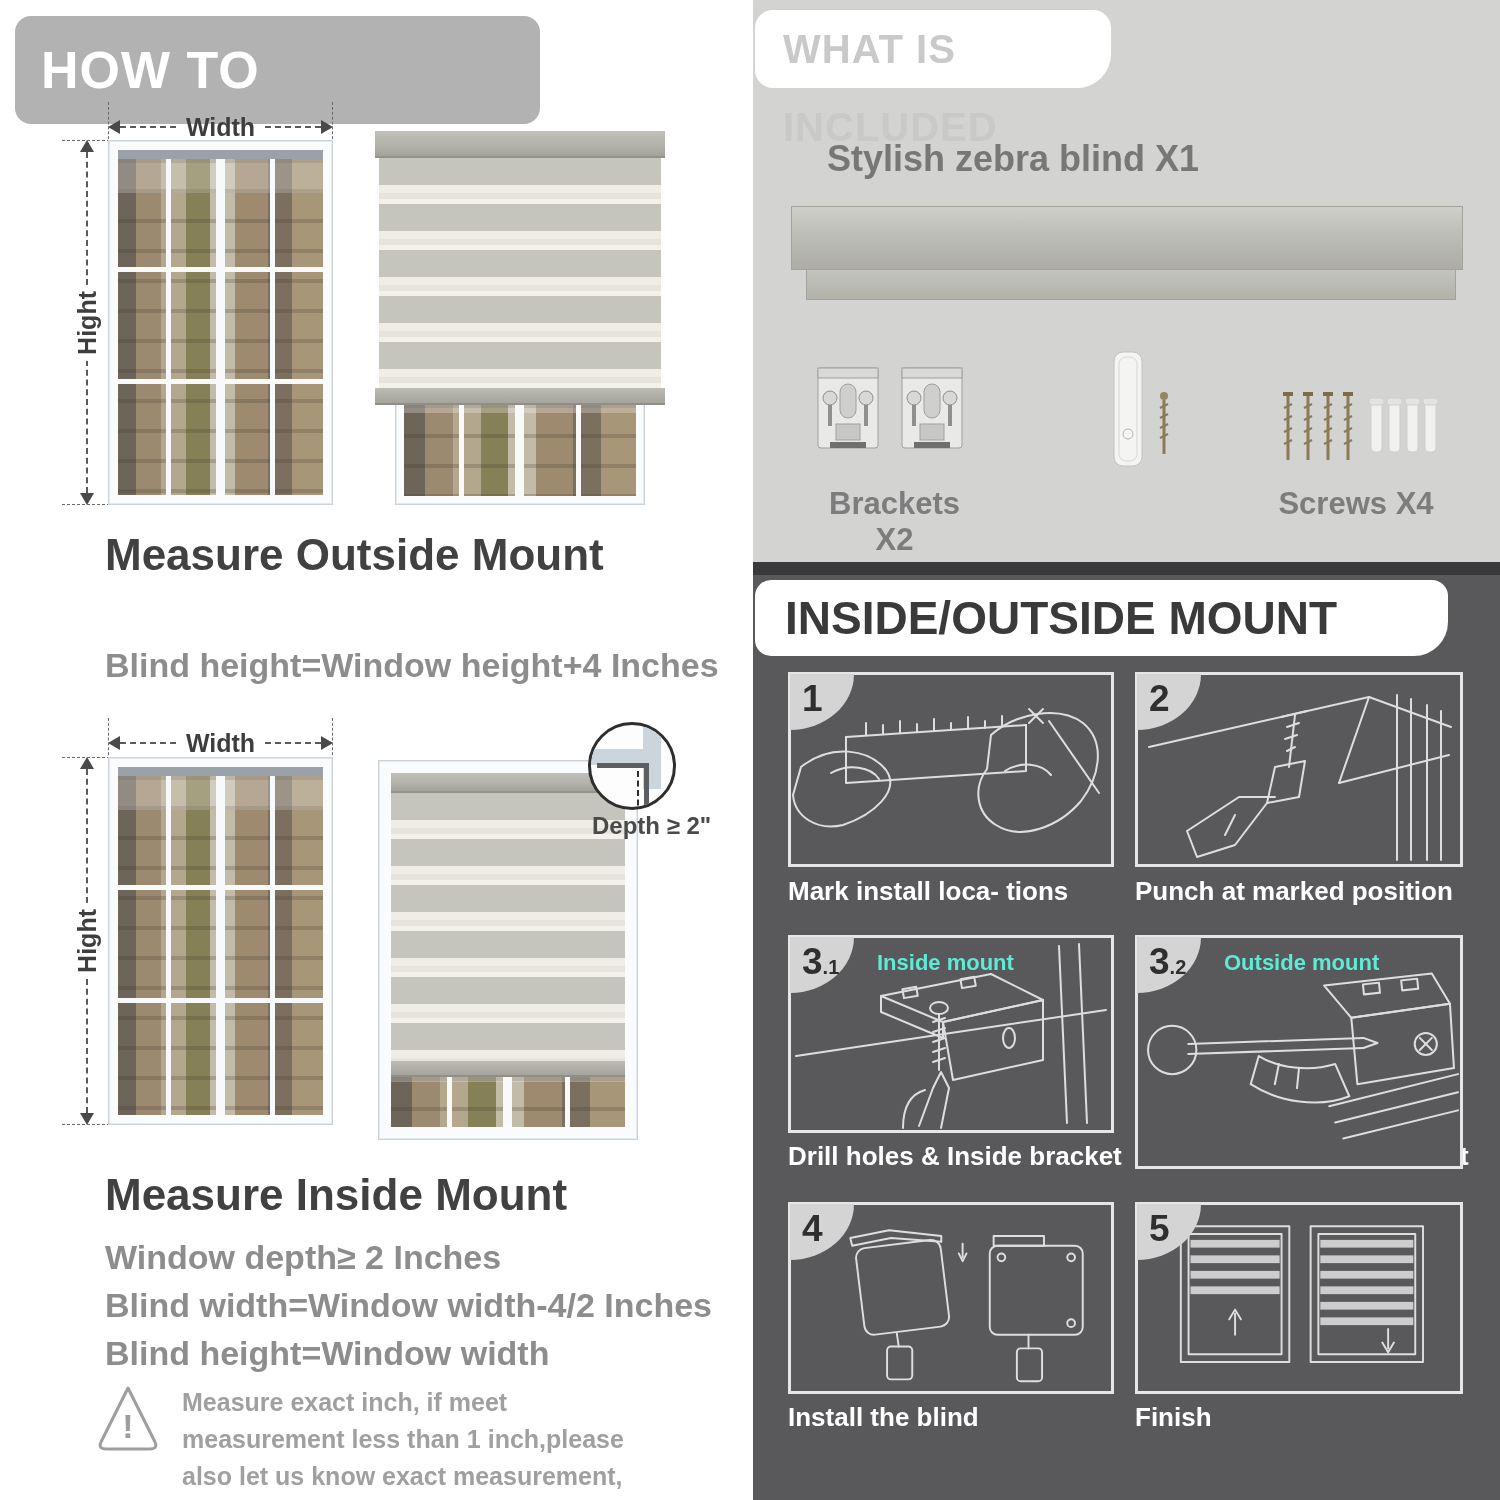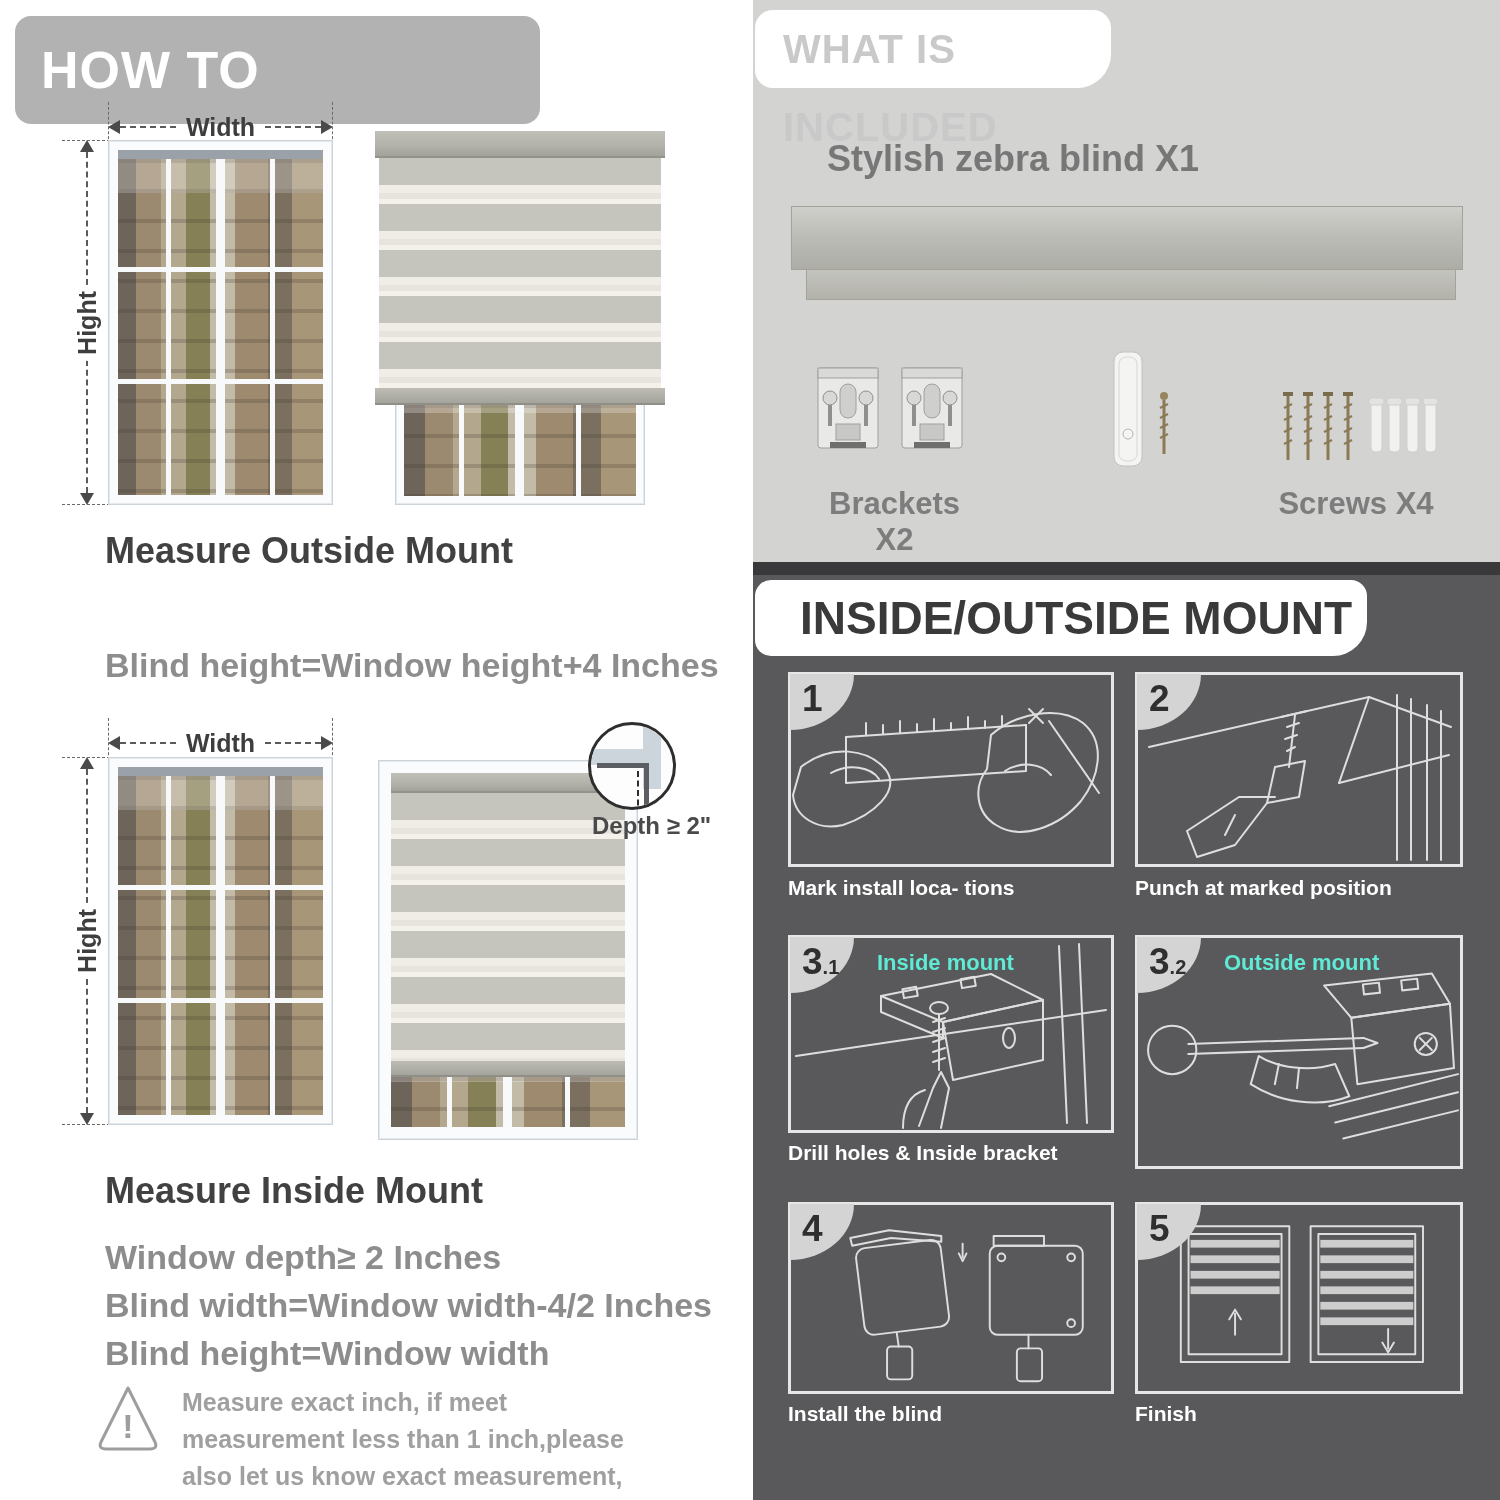--- a/index.html
+++ b/index.html
@@ -5,21 +5,21 @@
   * { box-sizing: border-box; margin: 0; padding: 0; }
   html,body { width:1500px; height:1500px; }
   body { font-family: "Liberation Sans", sans-serif; background:#ffffff; position:relative; }
   .canvas { position:absolute; left:0; top:0; width:1500px; height:1500px; overflow:hidden; background:#fff; }
   .abs { position:absolute; }
 
   
   .header-box { left:15px; top:16px; width:525px; height:108px; background:#b2b2b2; border-radius:16px;
     color:#ffffff; font-size:52px; font-weight:bold; line-height:108px; padding-left:26px; letter-spacing:1px; }
 
-  .h2 { color:#414141; font-size:36px; font-weight:bold; }
+  .h2 { color:#414141; font-size:44px; font-weight:bold; }
   .gray-line { color:#8d8d8d; font-size:34px; font-weight:bold; }
 
   
   .w-arrow { display:flex; align-items:center; height:30px; }
   .w-arrow .dash { flex:1; border-top:2px dashed #5a5a5a; }
   .w-arrow .lbl { padding:0 10px; font-size:25px; font-weight:bold; color:#3e3e3e; }
   .tri-l { width:0;height:0;border-top:7px solid transparent;border-bottom:7px solid transparent;border-right:12px solid #4a4a4a; }
   .tri-r { width:0;height:0;border-top:7px solid transparent;border-bottom:7px solid transparent;border-left:12px solid #4a4a4a; }
   .v-arrow { display:flex; flex-direction:column; align-items:center; width:34px; }
   .v-arrow .dash { flex:1; border-left:2px dashed #5a5a5a; }
@@ -62,31 +62,31 @@
     line-height:78px; padding-left:28px; letter-spacing:1px; }
   .blind-title { left:763px; top:138px; width:500px; text-align:center; color:#777777; font-size:36px; font-weight:bold; }
   .headrail-main { left:791px; top:206px; width:672px; height:64px;
     background:linear-gradient(180deg,#cfcfcb 0%,#bdbdb7 45%,#adada6 100%); border:1px solid #a3a39c; }
   .headrail-lip { left:806px; top:270px; width:650px; height:30px;
     background:linear-gradient(180deg,#c4c4be 0%,#b2b2ab 100%); border:1px solid #a3a39c; border-top:none; }
   .comp-label { color:#7d7d7d; font-size:31px; font-weight:bold; text-align:center; }
 
   .dark-strip { left:753px; top:562px; width:747px; height:13px; background:#39393b; }
   .mount-panel { left:753px; top:575px; width:747px; height:925px; background:#59595b; }
-  .mount-box { left:755px; top:580px; width:612px; height:76px; background:#ffffff;
+  .mount-box { left:755px; top:580px; width:693px; height:76px; background:#ffffff;
     border-radius:16px; border-bottom-right-radius:34px; color:#3a3a3a; font-size:46px; font-weight:bold;
-    line-height:76px; padding-left:30px;text-align:center; }
+    line-height:76px; padding-left:30px; }
 
   .step-panel { border:3px solid #e6e6e6; background:#59595b; z-index:2; }
   .badge { position:absolute; left:-1px; top:-1px; width:64px; height:56px; background:#d4d4d4;
     border-bottom-right-radius:100% 100%; color:#2f2f2f; padding:4px 0 0 12px; z-index:3; }
   .badge .main { font-size:37px; font-weight:bold; }
   .badge .sub { font-size:20px; font-weight:bold; }
   .step-title { position:absolute; left:86px; top:12px; color:#5eead4; font-size:22px; font-weight:bold; z-index:3; }
-  .caption { color:#ffffff; font-size:21px; font-weight:bold; }
+  .caption { color:#ffffff; font-size:26px; font-weight:bold; }
   .art { position:absolute; left:0; top:0; width:100%; height:100%; }
   .art path, .art line, .art polyline, .art rect.o, .art circle.o, .art ellipse.o
     { stroke:#dedede; stroke-width:2; fill:none; stroke-linecap:round; stroke-linejoin:round; }
 </style>
 </head>
 <body>
 
 <div class="canvas">
 
   <div class="abs header-box">HOW TO MEASURE</div>

